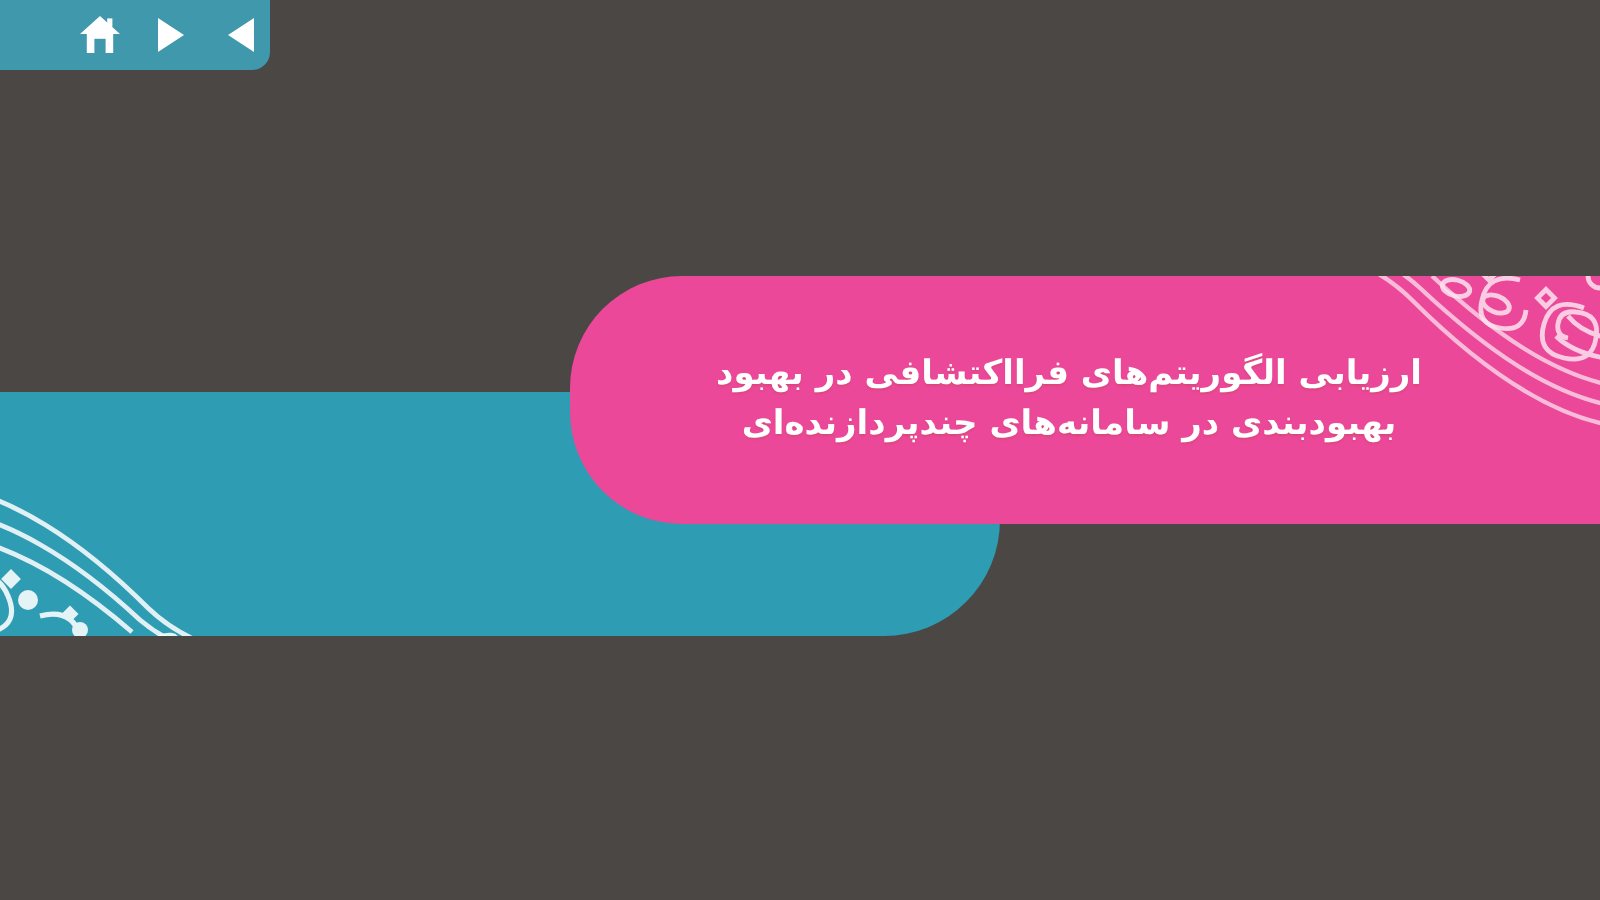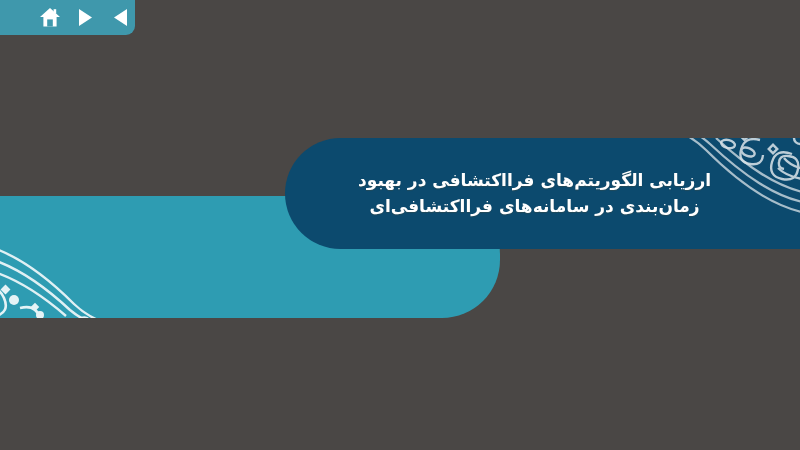--- a/index.html
+++ b/index.html
@@ -37,22 +37,22 @@
     height: 150px;
     opacity: 0.95;
   }
 
   
   .band-orange {
     position: absolute;
     left: 285px;
     top: 138px;
     width: 515px;
-    height: 111px;
-    background: #0c4a6e;
+    height: 124px;
+    background: #ec4899;
     border-top-left-radius: 56px;
     border-bottom-left-radius: 56px;
     overflow: hidden;
     display: flex;
     align-items: center;
     justify-content: center;
   }
   .band-orange .ornament {
     position: absolute;
     right: -14px;
@@ -153,21 +153,21 @@
         <ellipse cx="104" cy="26" rx="7" ry="4" transform="rotate(14 104 26)"></ellipse>
         <rect x="146" y="28" width="6" height="6" transform="rotate(45 149 31)"></rect>
         <rect x="118" y="16" width="5" height="5" transform="rotate(45 120.5 18.5)"></rect>
         <path d="M186 52 q-18 -2 -26 -12"></path>
         <path d="M186 62 q-22 -2 -32 -12"></path>
       </g>
     </svg>
 
     <div class="title-block">
       <span class="title-line">ارزیابی الگوریتم‌های فرااکتشافی در بهبود</span>
-      <span class="title-line">زمان‌بندی در سامانه‌های فرااکتشافی‌ای</span>
+      <span class="title-line">بهبود‌بندی در سامانه‌های چندپردازنده‌ای</span>
     </div>
   </div>
 
   <div class="navbar">
     <div class="nav-btn" title="قبلی">
       <svg width="17" height="19" viewBox="0 0 17 19">
         <path d="M15 1 L2 9.5 L15 18 Z" fill="#ffffff"></path>
       </svg>
     </div>
     <div class="nav-btn" title="بعدی">

